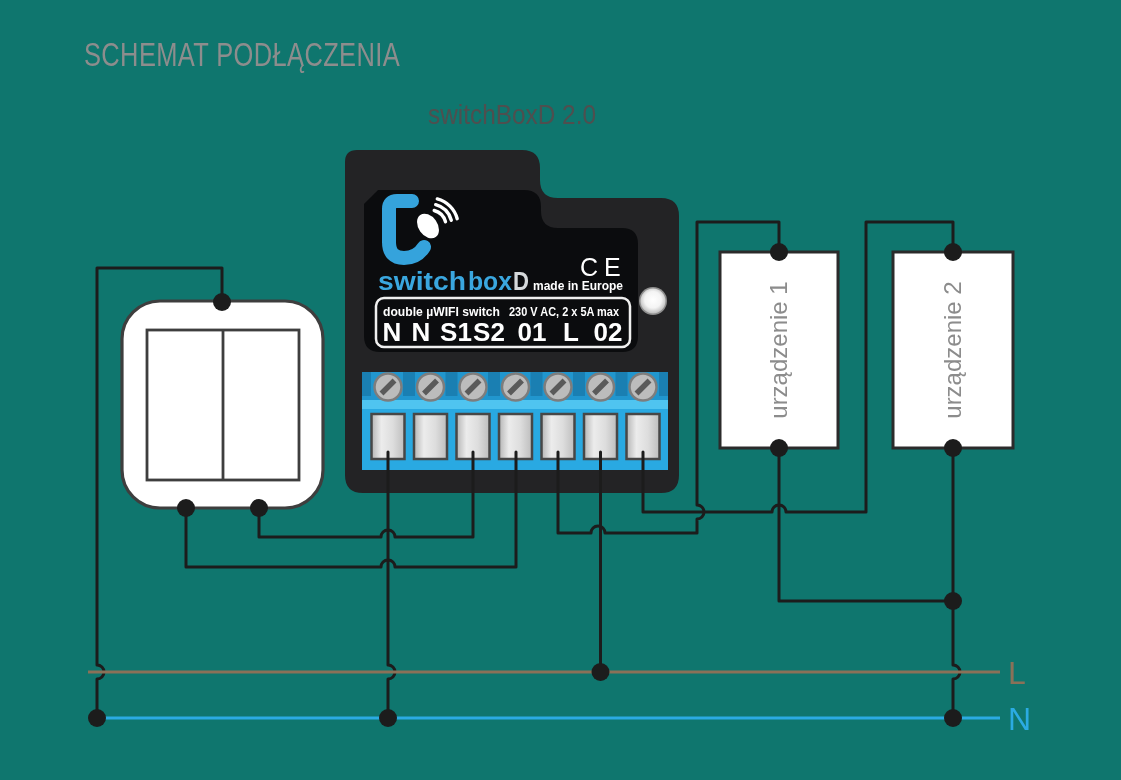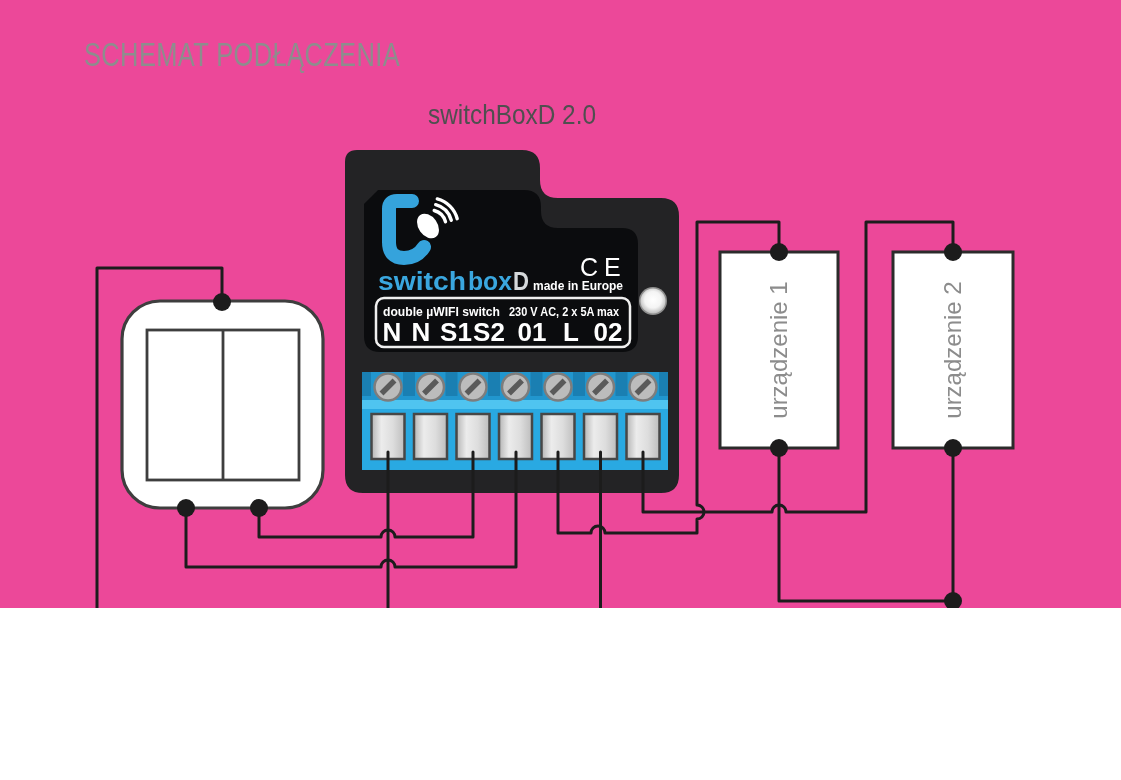--- a/index.html
+++ b/index.html
@@ -1,17 +1,17 @@
 <!DOCTYPE html>
 <html><head>
 <meta charset="utf-8">
 <style>
   html,body{margin:0;padding:0;background:#ffffff;}
   .canvas{
-    position:relative;width:1121px;height:608px;background:#ec4899;
+    position:relative;width:1121px;height:780px;background:#0f766e;
     font-family:"Liberation Sans","DejaVu Sans",sans-serif;overflow:hidden;
   }
   svg text{font-family:"Liberation Sans","DejaVu Sans",sans-serif;}
   .t-title{font-size:34px;fill:#8d8d8d;letter-spacing:.5px;}
   .t-subtitle{font-size:28px;fill:#4f4f4f;}
   .t-brand{font-size:26px;font-weight:bold;fill:#3aa7df;}
   .t-brand-d{fill:#d6d9db;}
   .t-made{font-size:13px;font-weight:bold;fill:#ffffff;}
   .t-ce{font-size:25px;fill:#ffffff;letter-spacing:6px;}
   .t-spec{font-size:12.5px;font-weight:bold;fill:#ffffff;}

